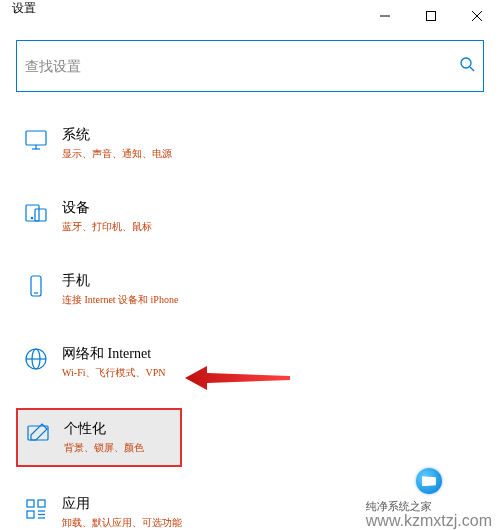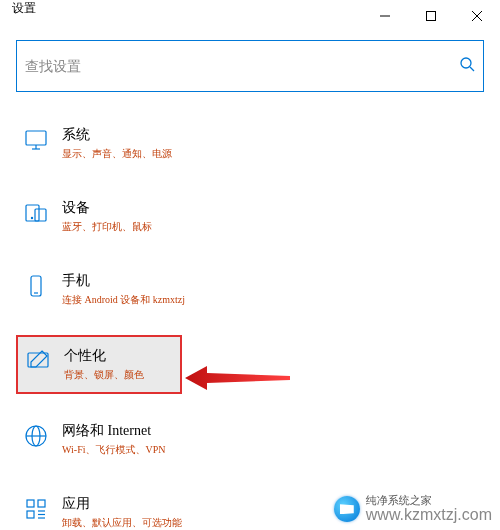--- a/index.html
+++ b/index.html
@@ -104,26 +104,27 @@
     }
     .arrow-annotation {
       position: absolute;
       top: 358px;
       left: 185px;
       pointer-events: none;
     }
     .watermark {
       position: absolute;
       right: 8px;
-      bottom: 6px;
+      bottom: 0;
       display: flex;
       align-items: center;
       gap: 6px;
       font-size: 11px;
       color: #555;
+      flex-direction: column;
     }
     .wm-logo {
       width: 26px;
       height: 26px;
       border-radius: 50%;
       background: radial-gradient(circle at 35% 35%, #5bd0ff, #0078d7);
       position: relative;
       box-shadow: 0 0 3px rgba(0,120,215,.5);
     }
     .wm-logo::after{
@@ -206,48 +207,48 @@
 
     <div class="category">
       <span class="cat-icon">
         <svg viewBox="0 0 26 26">
             <rect x="8" y="3" width="10" height="20" rx="2"></rect>
             <line x1="11" y1="20" x2="15" y2="20"></line>
           </svg>
       </span>
       <div class="cat-text">
         <span class="cat-title">手机</span>
-        <span class="cat-desc">连接 Android 设备和 kzmxtzj</span>
-      </div>
-    </div>
-
-    <div class="category highlight">
-      <span class="cat-icon">
-        <svg viewBox="0 0 26 26">
-            <rect x="3" y="5" width="20" height="14" rx="1"></rect>
-            <path d="M17 3 L22 8 L11 19 L6 19 L6 14 Z"></path>
-          </svg>
-      </span>
-      <div class="cat-text">
-        <span class="cat-title">个性化</span>
-        <span class="cat-desc">背景、锁屏、颜色</span>
+        <span class="cat-desc">连接 Internet 设备和 iPhone</span>
       </div>
     </div>
 
     <div class="category">
       <span class="cat-icon">
         <svg viewBox="0 0 26 26">
             <circle cx="13" cy="13" r="10"></circle>
             <ellipse cx="13" cy="13" rx="4" ry="10"></ellipse>
             <line x1="3" y1="13" x2="23" y2="13"></line>
           </svg>
       </span>
       <div class="cat-text">
         <span class="cat-title">网络和 Internet</span>
         <span class="cat-desc">Wi-Fi、飞行模式、VPN</span>
+      </div>
+    </div>
+
+    <div class="category highlight">
+      <span class="cat-icon">
+        <svg viewBox="0 0 26 26">
+            <rect x="3" y="5" width="20" height="14" rx="1"></rect>
+            <path d="M17 3 L22 8 L11 19 L6 19 L6 14 Z"></path>
+          </svg>
+      </span>
+      <div class="cat-text">
+        <span class="cat-title">个性化</span>
+        <span class="cat-desc">背景、锁屏、颜色</span>
       </div>
     </div>
 
     <div class="category">
       <span class="cat-icon">
         <svg viewBox="0 0 26 26">
             <rect x="4" y="4" width="7" height="7"></rect>
             <rect x="15" y="4" width="7" height="7"></rect>
             <rect x="4" y="15" width="7" height="7"></rect>
             <line x1="15" y1="18.5" x2="22" y2="18.5"></line>

